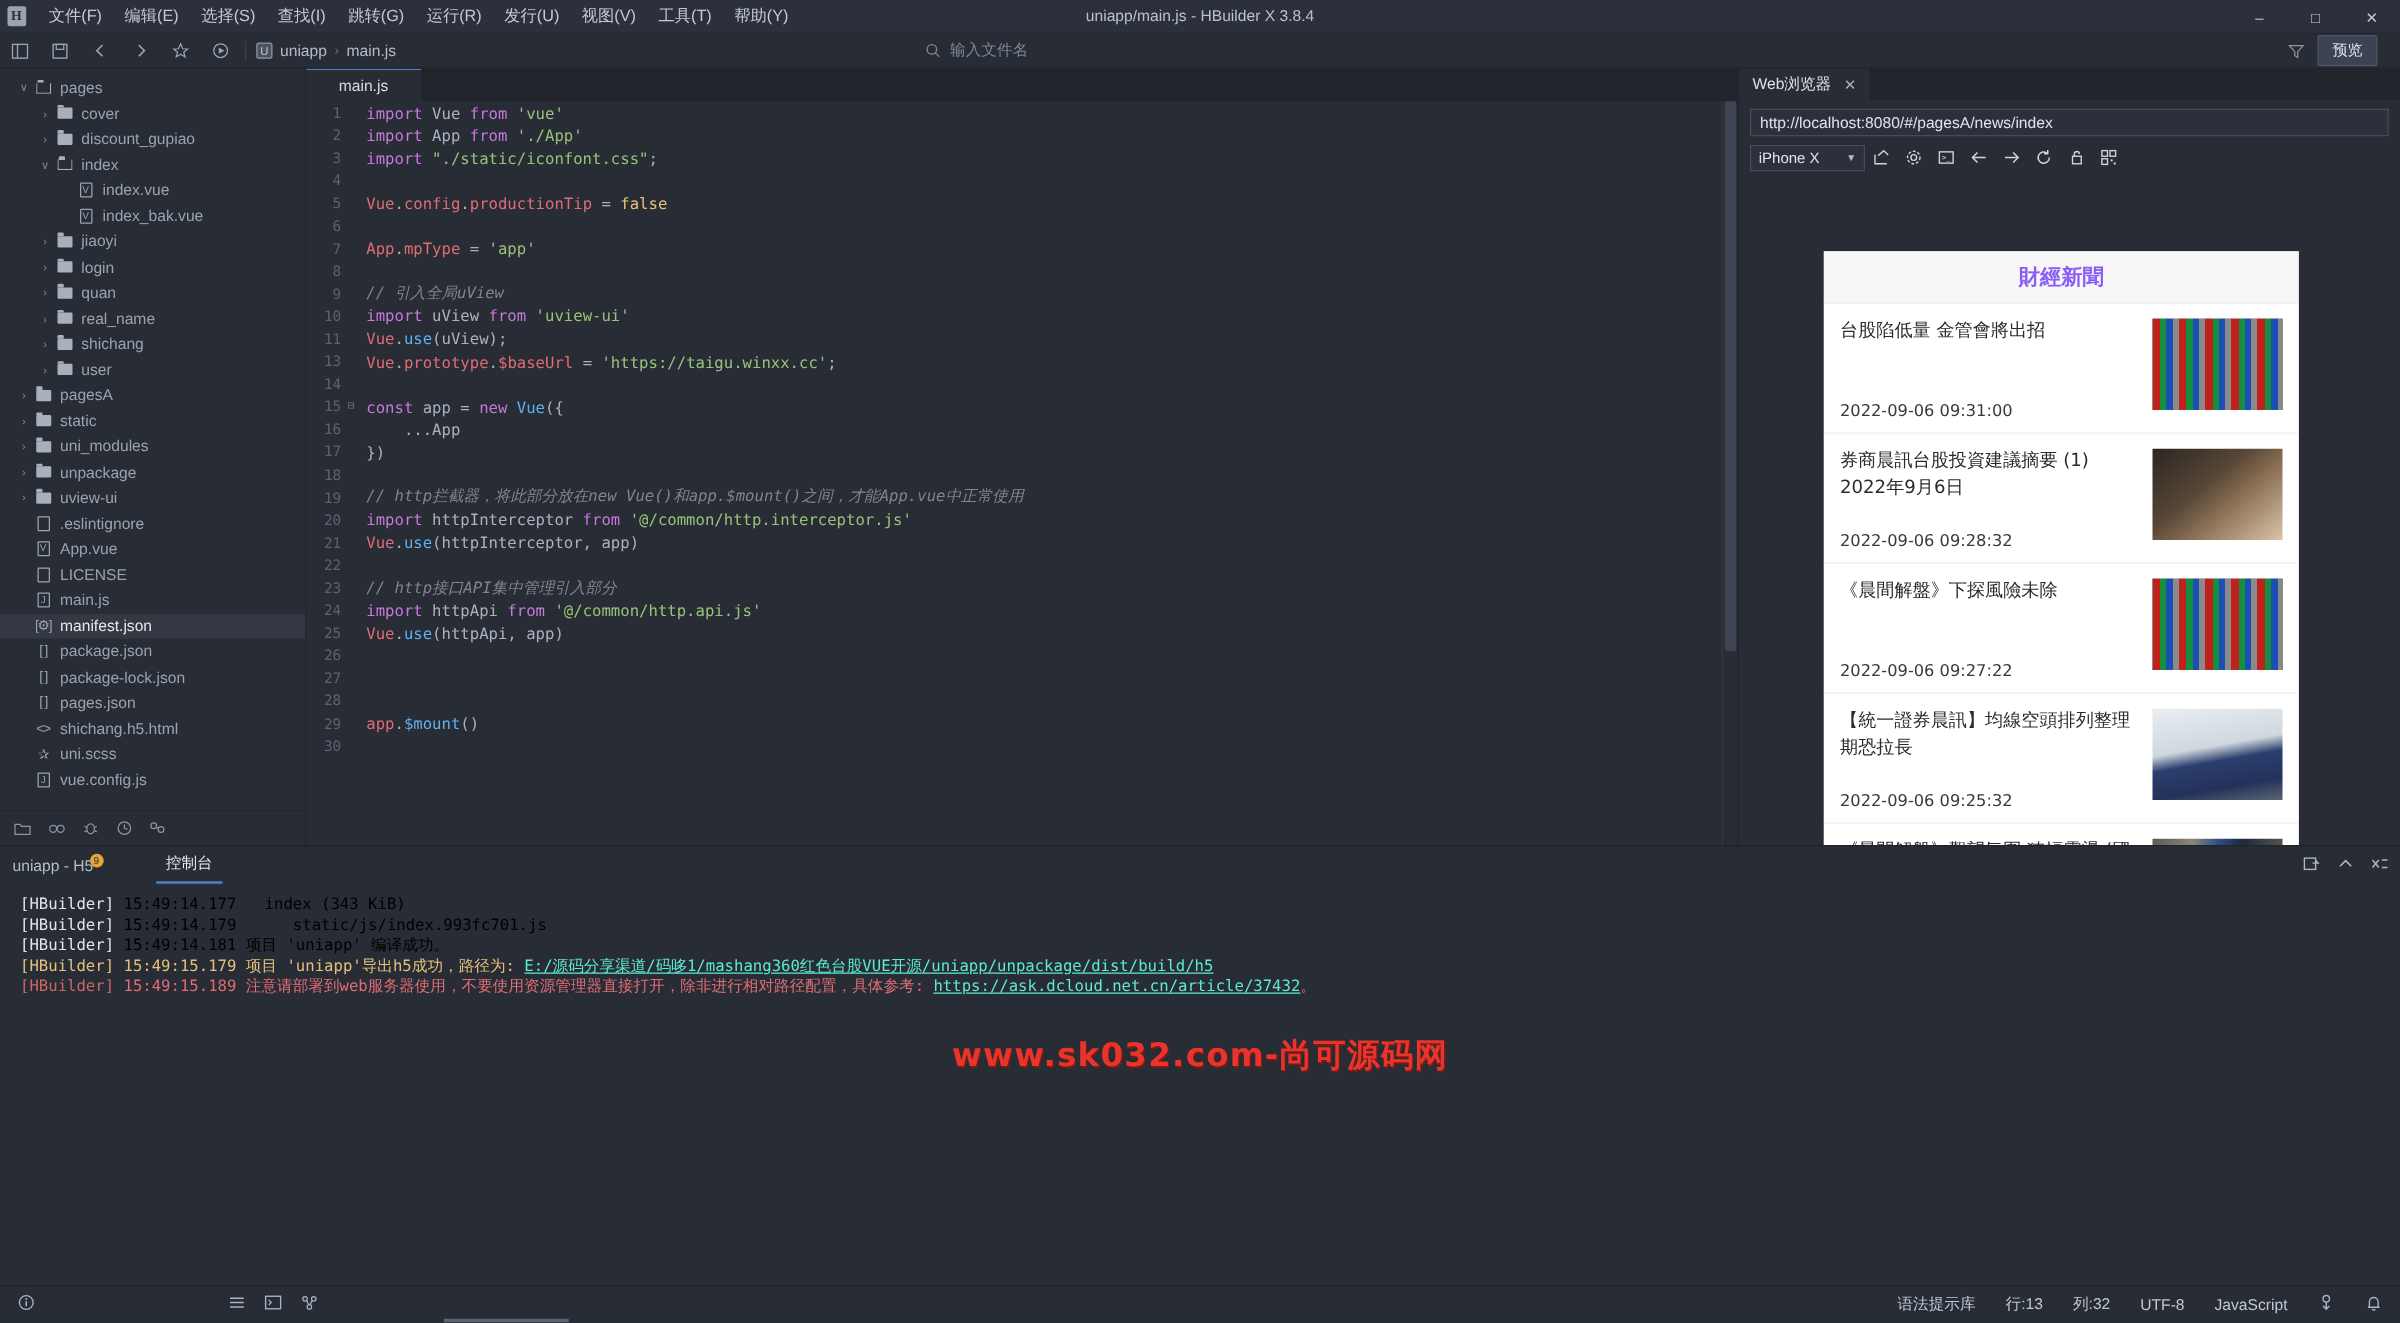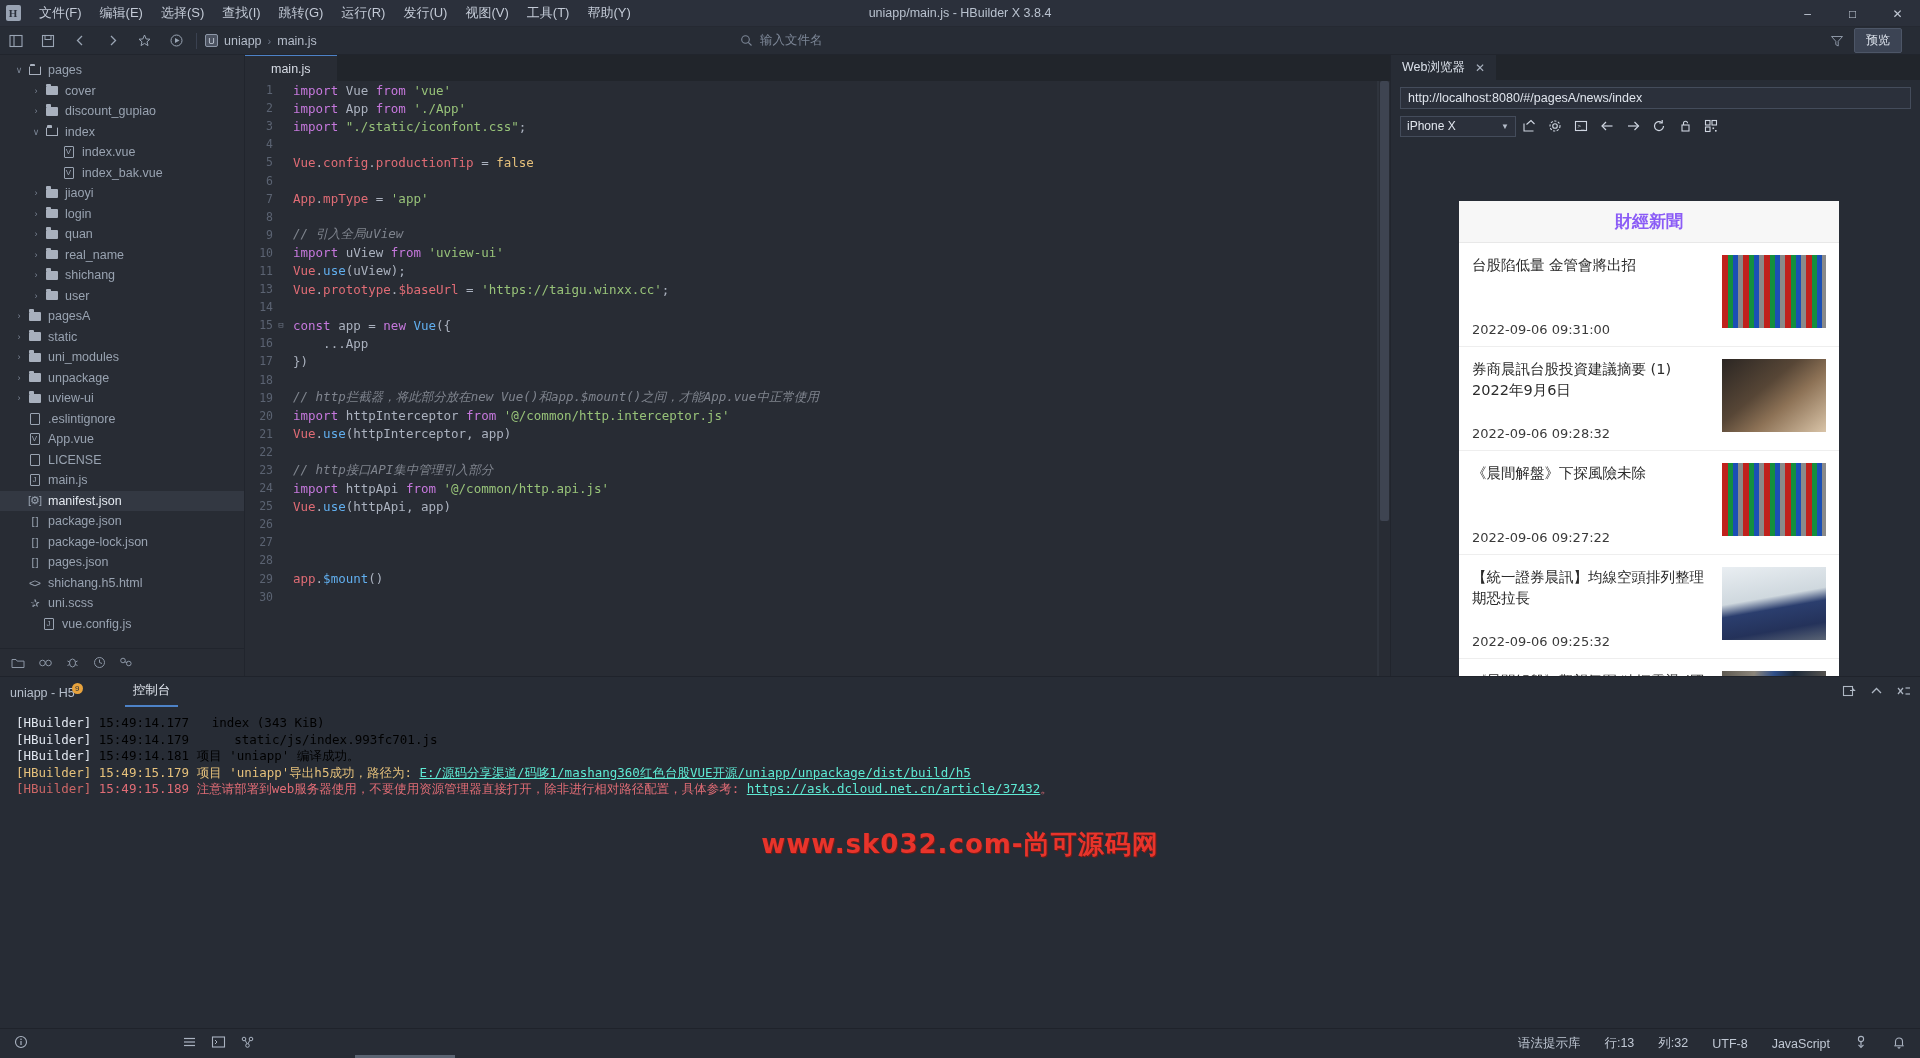--- a/index.html
+++ b/index.html
@@ -132,21 +132,21 @@
     background:#272c35; display:flex; align-items:center; gap:10px; padding:0 11px;
     font-size:12.5px; color:#dbe1ea;
   }
   .br-tab .x { font-size:12px; color:#aab3c0; }
   .br-url {
     margin:7px 9px 0 9px; height:22px; background:#2b303b; border:1px solid #444c5b;
     display:flex; align-items:center; padding:0 7px; font-size:12.5px; color:#dfe4ec;
   }
   .br-controls { display:flex; align-items:center; gap:0; padding:6px 9px 6px 9px; }
   .br-select {
-    width:116px;height:21px;background:#2b303b;border:1px solid #444c5b;color:#e0e5ed;
+    width:92px;height:21px;background:#2b303b;border:1px solid #444c5b;color:#e0e5ed;
     font-size:12px; display:flex;align-items:center; justify-content:space-between; padding:0 6px;
   }
   .br-select .car { font-size:8px; color:#b4bcc9;}
   .br-ic { width:26px;height:22px;display:flex;align-items:center;justify-content:center;color:#cfd6e1;font-size:14px;}
   .phone {
     position:absolute; left: 68px; top: 146px; width: 380px; height: 684px;
     background:#ffffff; overflow:hidden;
   }
   .ph-header {
     height:42px; background:#f7f7f7; display:flex; align-items:center; justify-content:center;
@@ -484,21 +484,21 @@
             </span>
             <span class="flabel">shichang.h5.html</span>
           </div>
           <div class="ft-row" style="padding-left: 12px;">
             <span class="arrow blank">›</span>
             <span class="ficon">
               <span class="fbr">✰</span>
             </span>
             <span class="flabel">uni.scss</span>
           </div>
-          <div class="ft-row" style="padding-left: 26px;">
+          <div class="ft-row" style="padding-left: 12px;">
             <span class="arrow blank">›</span>
             <span class="ficon">
               <span class="fdoc j"></span>
             </span>
             <span class="flabel">vue.config.js</span>
           </div>
         </div>
       <div class="ft-footer">
         <div class="ftf-btn">
           <svg width="14" height="12" viewBox="0 0 14 12">

